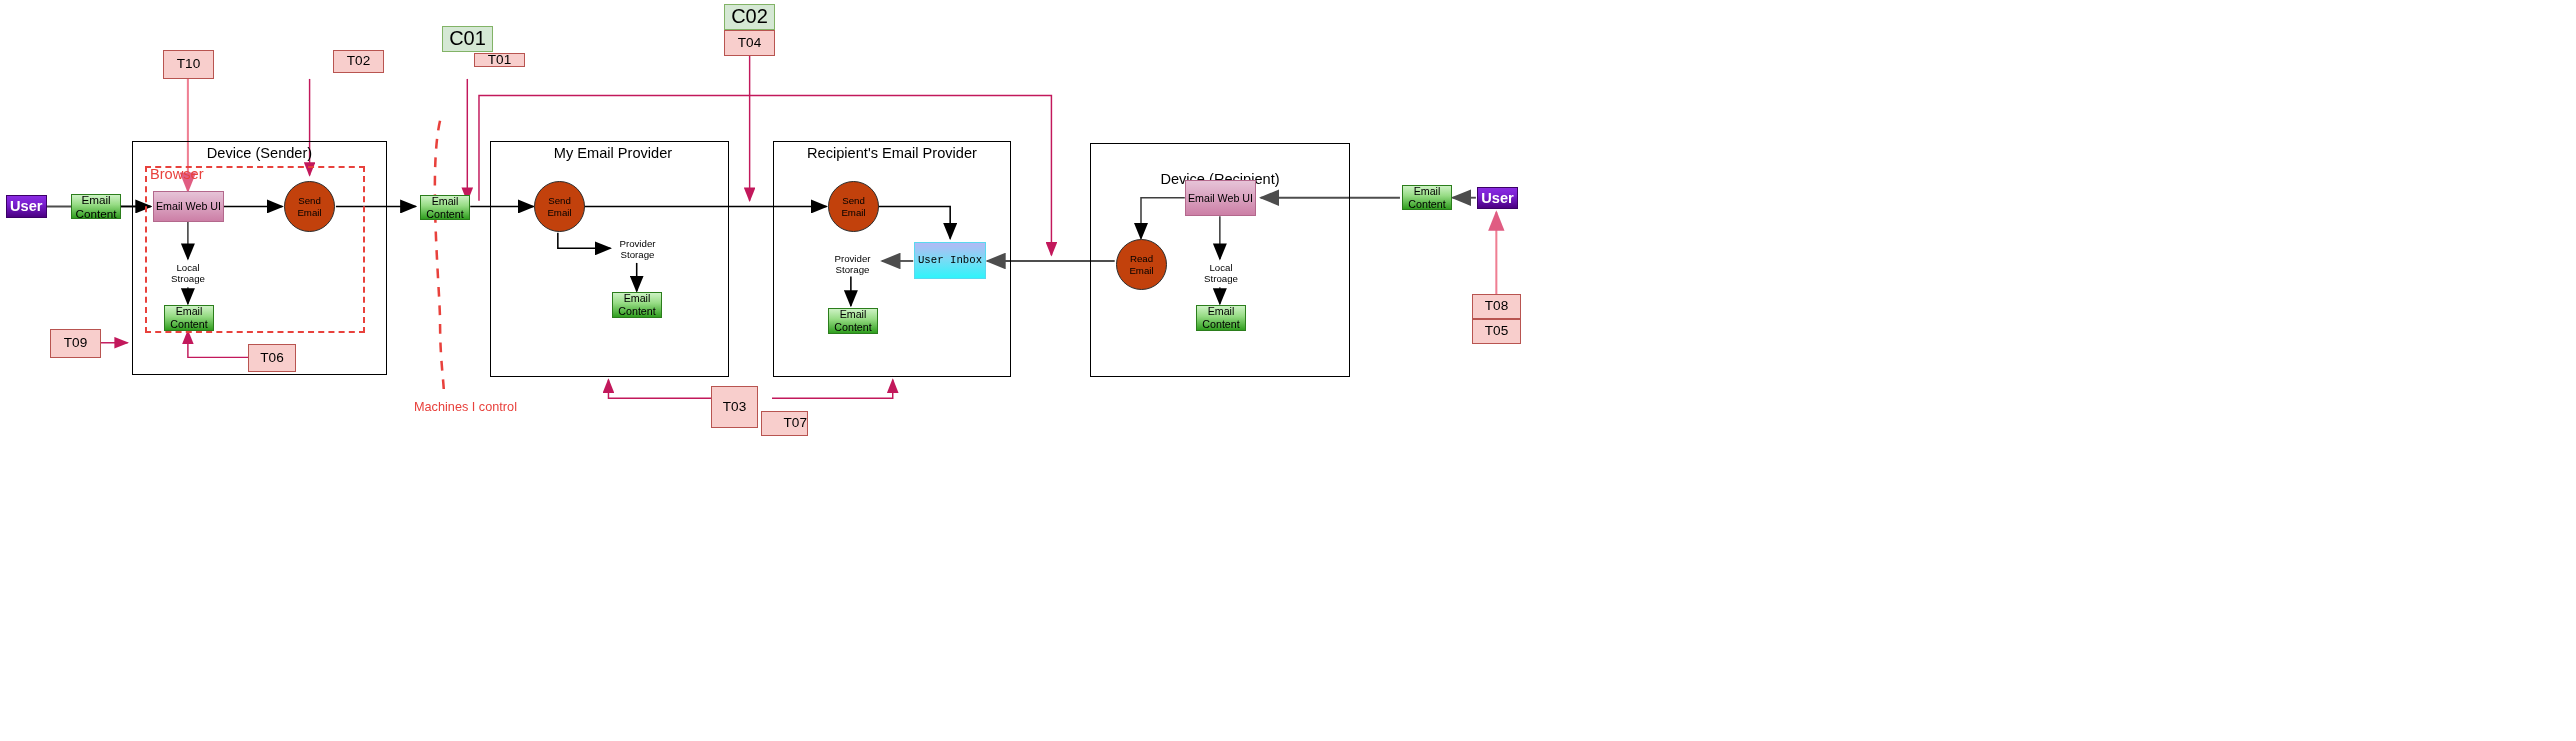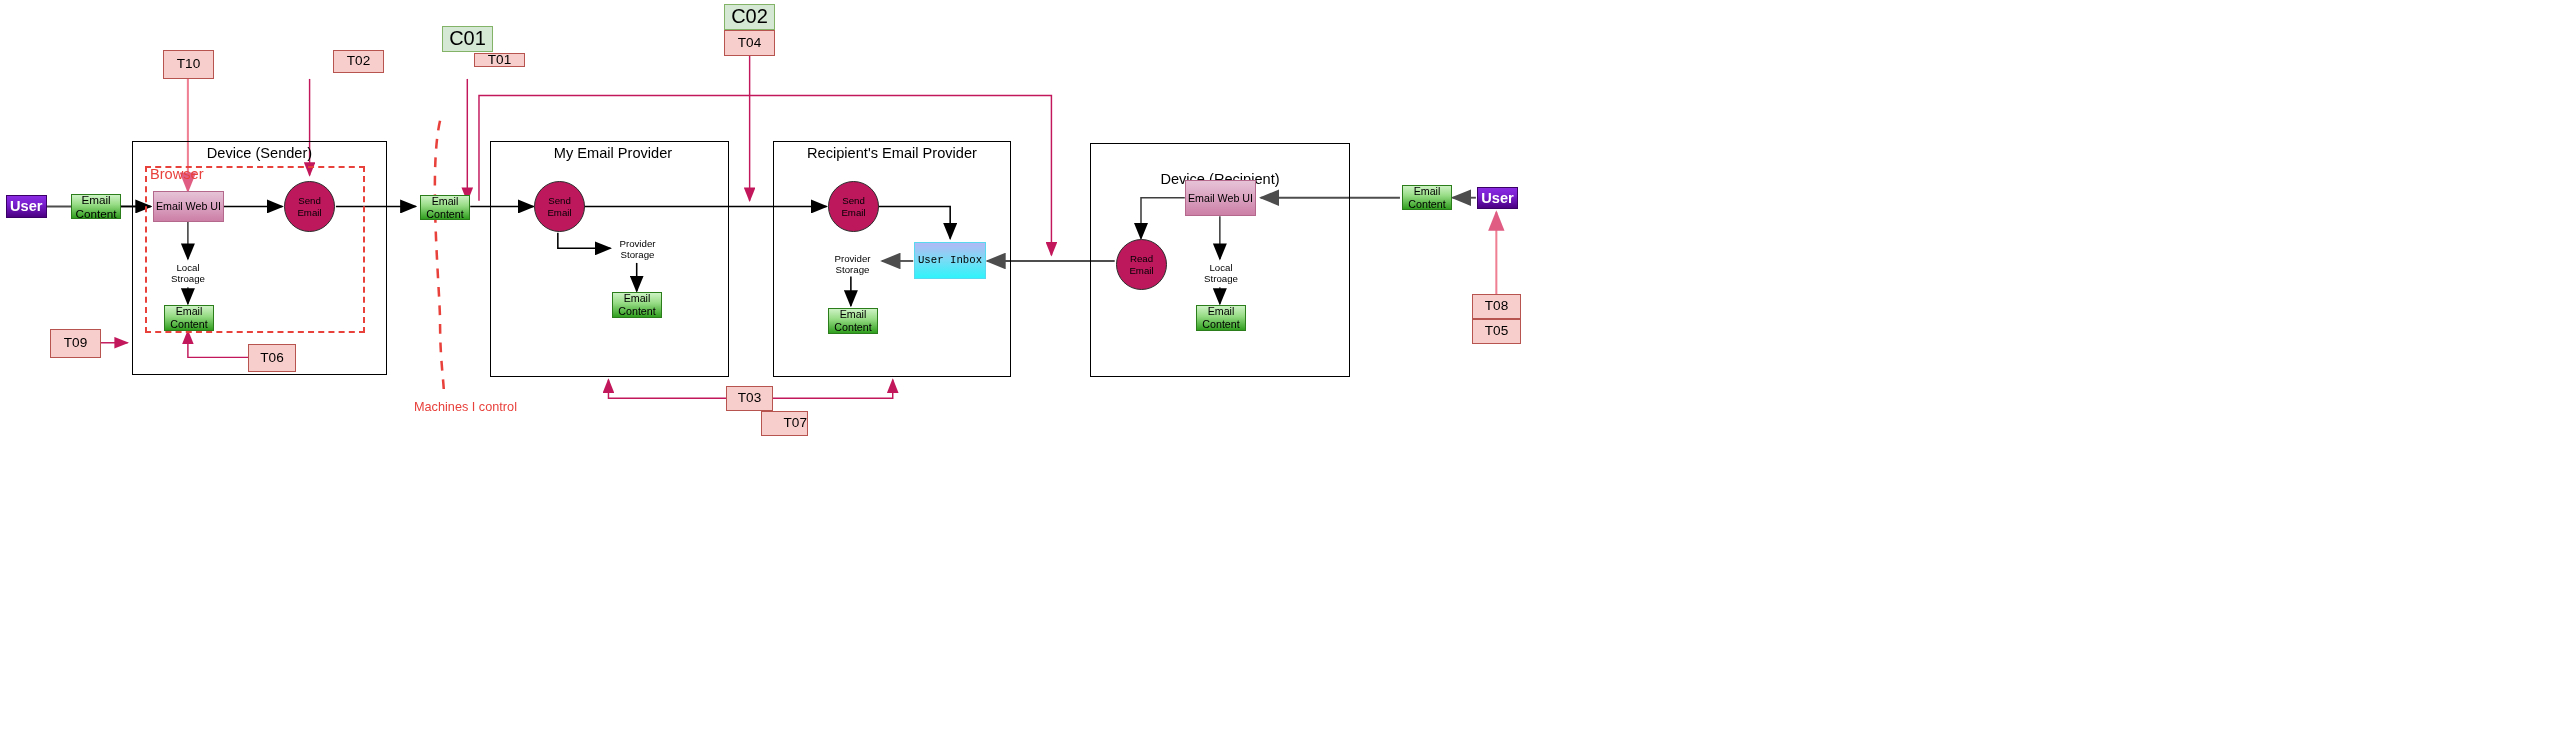--- a/index.html
+++ b/index.html
@@ -82,21 +82,21 @@
   .inbox {
     background: linear-gradient(to bottom, #b3b9f5 0%, #77dcf5 50%, #2ff4fb 100%);
     border: 1px solid #59d9ef;
     color: #000000;
     font-size: 14.6px;
   }
   
   .circle {
     border: 1.4px solid #2b2b2b;
     border-radius: 50%;
-    background: #be185d;
+    background: #c2410c;
     color: #000000;
     font-size: 14.6px;
   }
   
   .storage {
     background: transparent;
     color: #000000;
     font-size: 14.6px;
     flex-direction: column;
   }
@@ -347,21 +347,21 @@
     <span>T01</span>
   </div>
 
   <div class="node control stacked-top" style="left:724px; top:3.9px; width:51px; height:26px;">
     <span>C02</span>
   </div>
   <div class="node threat stacked-bot" style="left:724px; top:30px; width:51px; height:26px;">
     <span>T04</span>
   </div>
 
-  <div class="node threat stacked-top" style="left:726px; top:386px; width:47px; height:25px;">
+  <div class="node threat stacked-top" style="left:711px; top:386px; width:47px; height:42px;">
     <span>T03</span>
   </div>
   <div class="node threat stacked-bot" style="left:761px; top:411px; width:47px; height:25px;justify-content:flex-end;">
     <span>T07</span>
   </div>
 
   <div class="node threat stacked-top" style="left:1472px; top:294px; width:49px; height:25px;">
     <span>T08</span>
   </div>
   <div class="node threat stacked-bot" style="left:1472px; top:319px; width:49px; height:25px;">

